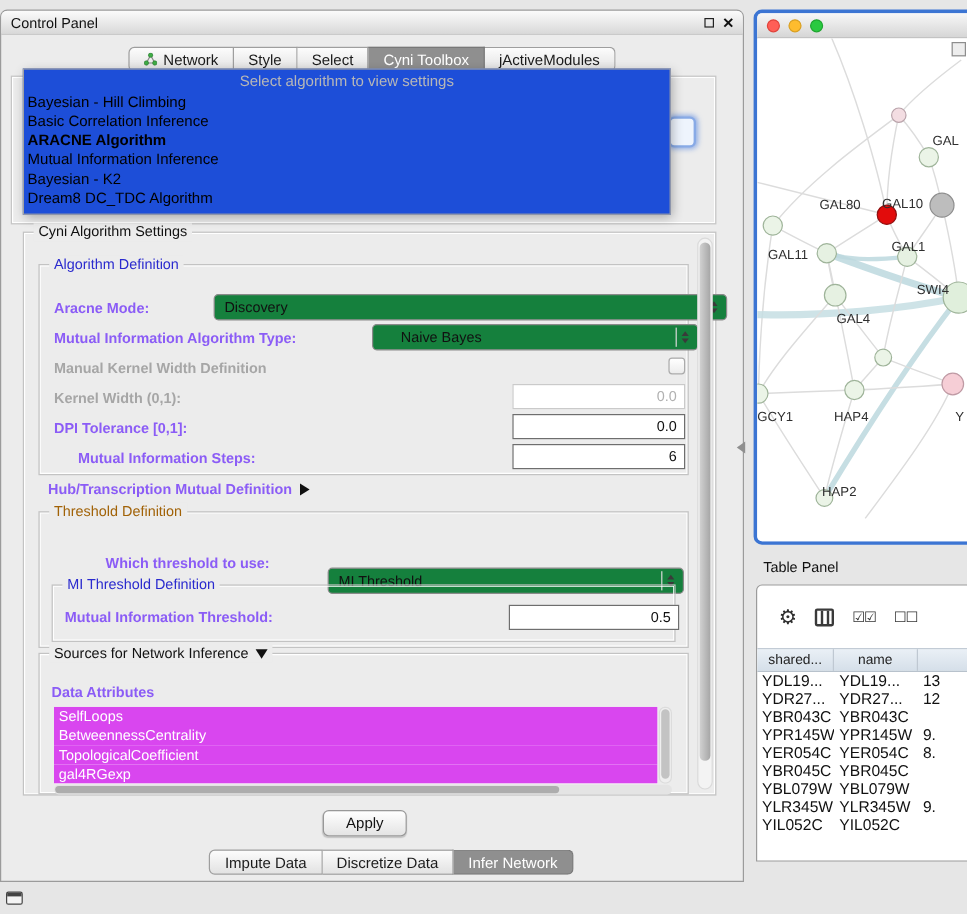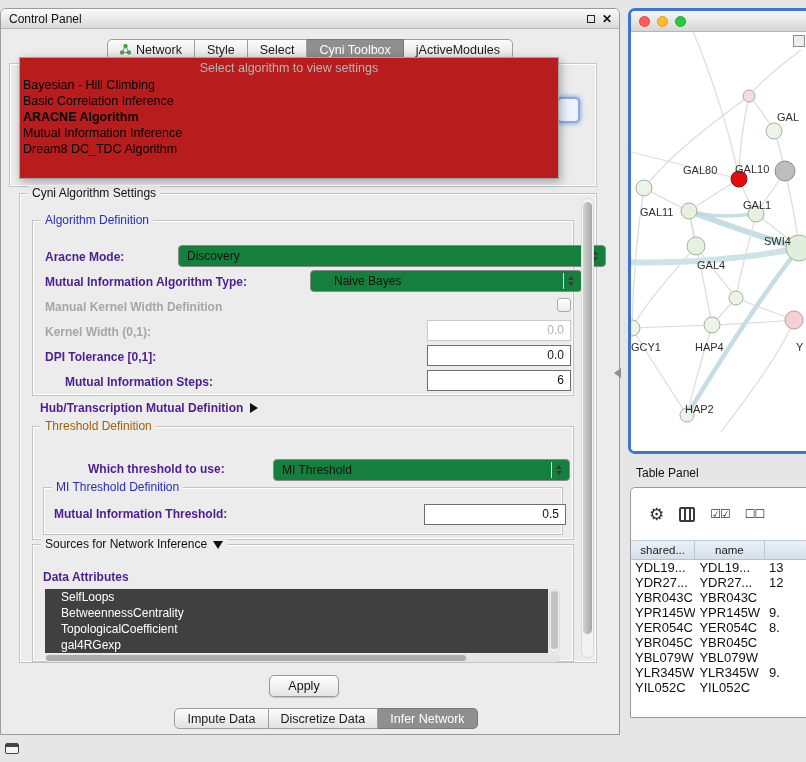--- a/index.html
+++ b/index.html
@@ -24,32 +24,32 @@
   .tab:first-child{border-left-width:1px;border-radius:5px 0 0 5px;}
   .tab:last-child{border-radius:0 5px 5px 0;}
   .tab.selected{background:#8f8f8f;color:#fff;border-color:#787878;}
   .net-tab-ico{display:inline-flex;align-items:center;}
 
   .hidden-group{position:absolute;left:8px;top:54px;width:588px;height:124px;
     border:1px solid #c6c6c6;box-shadow:inset 0 0 0 1px #fff;}
   .combo-remnant{position:absolute;left:556px;top:88px;width:23px;height:26px;z-index:5;
     background:#eef4fd;border:2px solid #88aae6;border-radius:5px;box-shadow:0 0 4px 1px rgba(80,130,225,.6);}
 
-  .popup{position:absolute;left:18px;top:48px;width:540px;height:122px;z-index:6;background:#b91c1c;
+  .popup{position:absolute;left:18px;top:48px;width:540px;height:122px;z-index:6;background:#1d4ed8;
     border:1px solid #a2a2a2;box-shadow:2px 3px 9px rgba(0,0,0,.3);padding-top:2px;}
   .popup-head{text-align:center;color:#b7b7b7;font-size:12.5px;height:17px;line-height:17px;}
   .popup-item{font-size:12.5px;height:16px;line-height:16px;padding-left:3px;color:#000;white-space:nowrap;}
   .popup-item.sel{font-weight:bold;}
 
   .gbox{position:absolute;border:1px solid #c3c3c3;box-shadow:inset 0 0 0 1px #ffffff;}
   .gtitle{position:absolute;top:-8px;left:8px;background:#ececec;padding:0 4px;font-size:12px;line-height:15px;white-space:nowrap;}
   .gtitle.blue{color:#2a2ace;}
   .gtitle.green{color:#a16207;}
 
-  .lbl{position:absolute;font-size:12px;font-weight:bold;line-height:16px;white-space:nowrap;color:#4c1d95;}
+  .lbl{position:absolute;font-size:12px;font-weight:bold;line-height:16px;white-space:nowrap;color:#8b5cf6;}
   .lbl.dis{color:#a6a6a6;}
 
   .combo{position:absolute;height:22px;background:#15803d;border:1px solid #8a8a8a;border-radius:4px;
     font-size:12px;line-height:20px;padding:0 24px 0 8px;white-space:nowrap;overflow:hidden;margin-left:35px;}
   .arrows{position:absolute;right:3px;top:2px;bottom:2px;width:15px;border-left:1px solid #d9d9d9;
     display:flex;flex-direction:column;align-items:center;justify-content:center;}
   .arrows .up{width:0;height:0;border-left:3.5px solid transparent;border-right:3.5px solid transparent;
     border-bottom:4.5px solid #3a3a3a;margin-bottom:2px;}
   .arrows .dn{width:0;height:0;border-left:3.5px solid transparent;border-right:3.5px solid transparent;
     border-top:4.5px solid #3a3a3a;}
@@ -58,21 +58,21 @@
     line-height:19px;text-align:right;padding:0 6px;}
   .tfield.dis{border-color:#cacaca;color:#b1b1b1;}
   .checkbox{position:absolute;width:14px;height:14px;border:1px solid #ababab;border-radius:3px;
     background:linear-gradient(#ffffff,#ececec);}
 
   .disclosure{position:absolute;display:flex;align-items:center;gap:7px;}
   .tri-right{width:0;height:0;border-left:8px solid #111;border-top:5px solid transparent;border-bottom:5px solid transparent;}
   .tri-down{width:0;height:0;border-top:8px solid #111;border-left:5px solid transparent;border-right:5px solid transparent;}
 
   #attr-list{position:absolute;left:12px;top:44px;width:503px;height:64px;background:#fff;overflow:hidden;}
-  .attr-item{height:16px;line-height:16px;background:#404040;color:#fff;font-size:12px;padding-left:16px;white-space:nowrap;}
+  .attr-item{height:16px;line-height:16px;background:#d946ef;color:#fff;font-size:12px;padding-left:4px;white-space:nowrap;}
   .list-vscroll{position:absolute;left:516px;top:44px;width:11px;height:64px;background:#efefef;border:1px solid #dcdcdc;border-radius:5px;}
   .list-vthumb{position:absolute;left:1px;top:1px;width:7px;height:58px;border-radius:4px;background:#c3c3c3;}
   .list-hscroll{position:absolute;left:12px;top:109px;width:515px;height:8px;background:#e4e4e4;border-radius:4px;}
   .list-hthumb{position:absolute;left:1px;top:1px;width:420px;height:6px;border-radius:3px;background:#adadad;}
 
   .vscroll{position:absolute;left:561px;top:4px;width:13px;height:460px;background:#f3f3f3;
     border:1px solid #dadada;border-radius:7px;}
   .vthumb{position:absolute;left:1px;top:3px;width:9px;height:432px;border-radius:5px;
     background:linear-gradient(90deg,#d2d2d2,#a6a6a6);}
 
@@ -160,20 +160,21 @@
   <div class="hidden-group" data-interactable="false"></div>
   <div class="combo-remnant" data-interactable="true"></div>
 
   <div class="popup" data-interactable="false">
     <div class="popup-head" data-interactable="false">Select algorithm to view settings</div>
     <div id="popup-list" data-interactable="false">
         <div class="popup-item" data-interactable="true">Bayesian - Hill Climbing</div>
         <div class="popup-item" data-interactable="true">Basic Correlation Inference</div>
         <div class="popup-item sel" data-interactable="true">ARACNE Algorithm</div>
         <div class="popup-item" data-interactable="true">Mutual Information Inference</div>
+        <div class="popup-item" data-interactable="true">Bayesian - K2</div>
         <div class="popup-item" data-interactable="true">Dream8 DC_TDC Algorithm</div>
       </div>
   </div>
 
   <div class="gbox" data-interactable="false" style="left:18px;top:184px;width:578px;height:470px;">
     <span class="gtitle" data-interactable="false">Cyni Algorithm Settings</span>
 
     <div class="gbox" data-interactable="false" style="left:12px;top:26px;width:542px;height:176px;">
       <span class="gtitle blue" data-interactable="false">Algorithm Definition</span>
 
@@ -210,21 +211,21 @@
 
     <div class="disclosure" style="left:20px;top:206px;" data-interactable="true">
       <span class="lbl" style="position:static;" data-interactable="false">Hub/Transcription Mutual Definition</span>
       <span class="tri-right" data-interactable="false"></span>
     </div>
 
     <div class="gbox" data-interactable="false" style="left:12px;top:232px;width:542px;height:114px;">
       <span class="gtitle green" data-interactable="false">Threshold Definition</span>
 
       <span class="lbl" style="left:55px;top:34px;" data-interactable="false">Which threshold to use:</span>
-      <div class="combo" style="left:205px;top:32px;width:297px;" data-interactable="true">
+      <div class="combo" style="left:205px;top:46px;width:297px;" data-interactable="true">
         <span data-interactable="false">MI Threshold</span>
         <span class="arrows" data-interactable="false">
             <i class="up"></i>
             <i class="dn"></i>
           </span>
       </div>
 
       <div class="gbox" data-interactable="false" style="left:10px;top:60px;width:520px;height:48px;">
         <span class="gtitle blue" data-interactable="false">MI Threshold Definition</span>
         <span class="lbl" style="left:10px;top:18px;" data-interactable="false">Mutual Information Threshold:</span>

